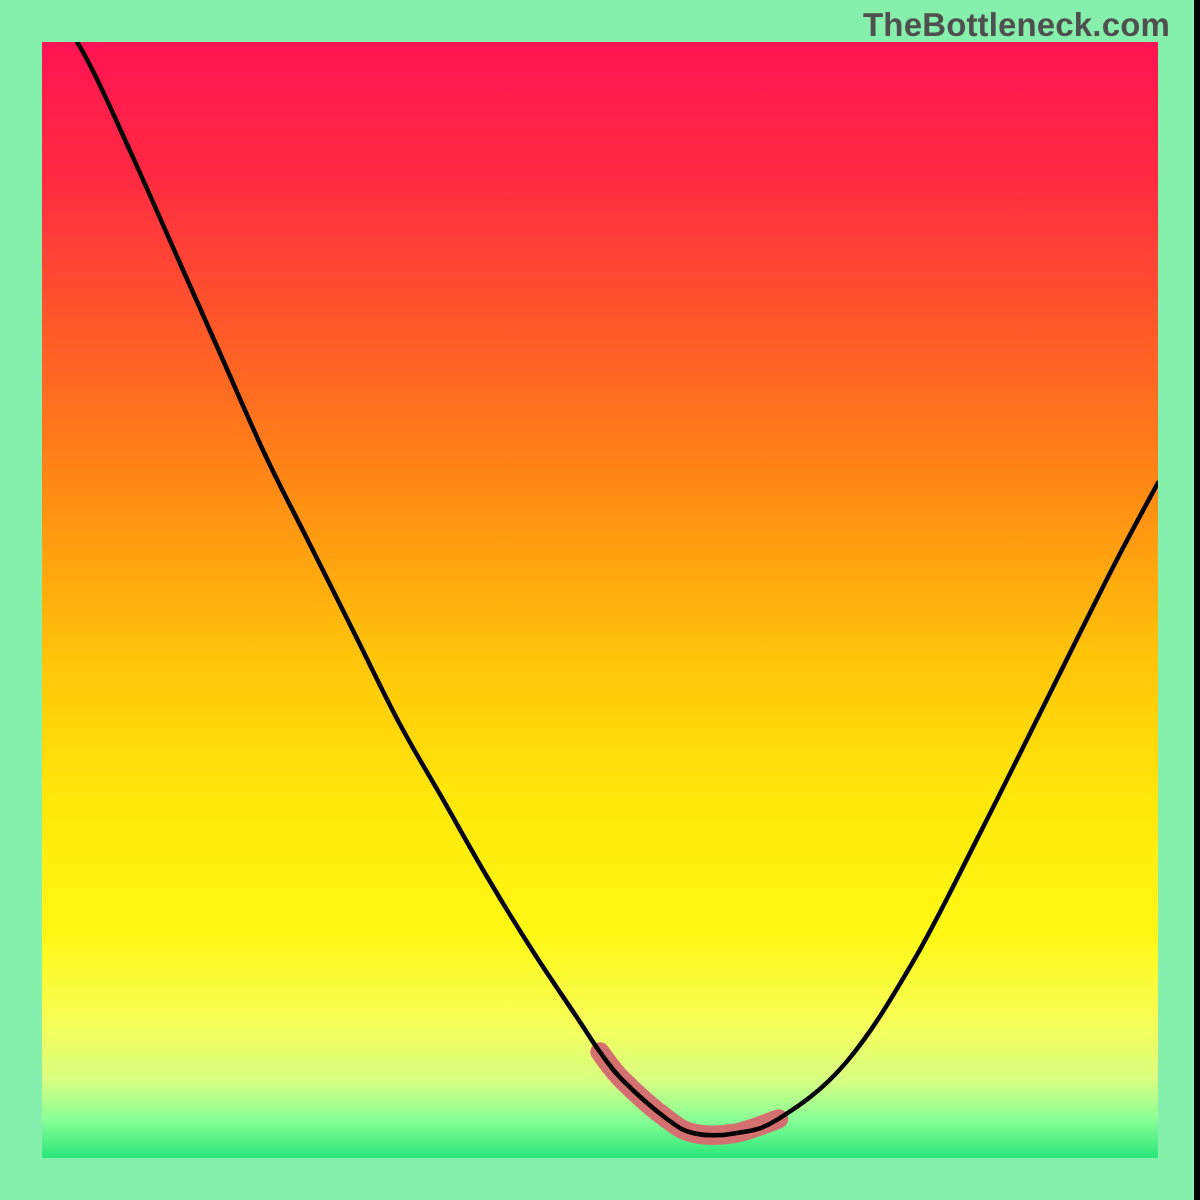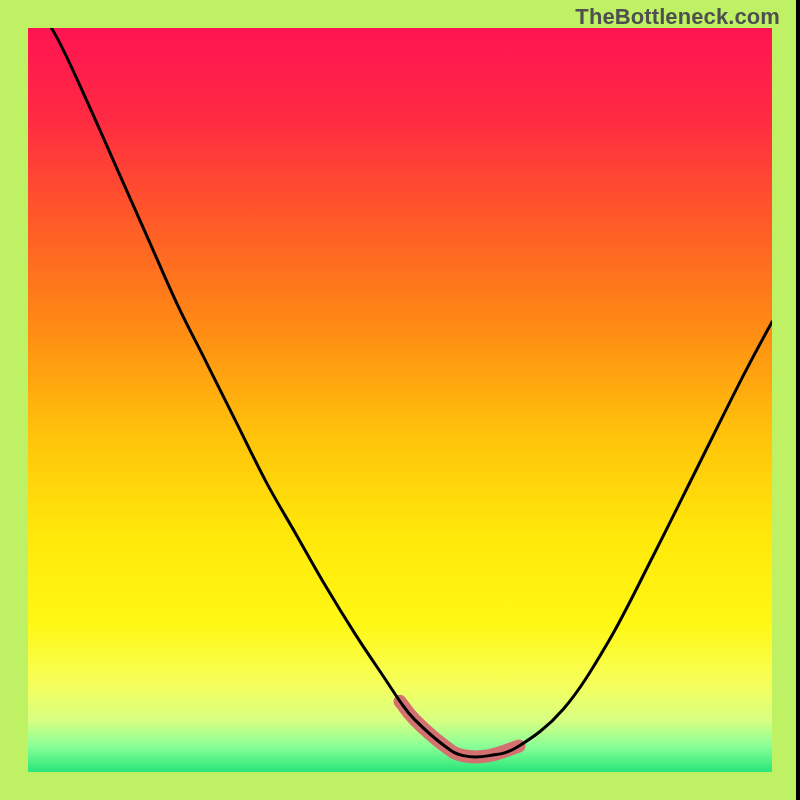--- a/index.html
+++ b/index.html
@@ -1,21 +1,21 @@
 <!DOCTYPE html>
 <html><head>
 <meta charset="utf-8">
 <style>
   * { margin: 0; padding: 0; box-sizing: border-box; }
   html, body { width: 800px; height: 800px; overflow: hidden; background: #000; }
   .frame {
     position: relative;
     width: 796px;
     height: 800px;
-    background: #bef264;
+    background: #86efac;
   }
   .plot {
     position: absolute;
     left: 28px;
     top: 28px;
     width: 744px;
     height: 744px;
     overflow: hidden;
   }
   .gradient {

